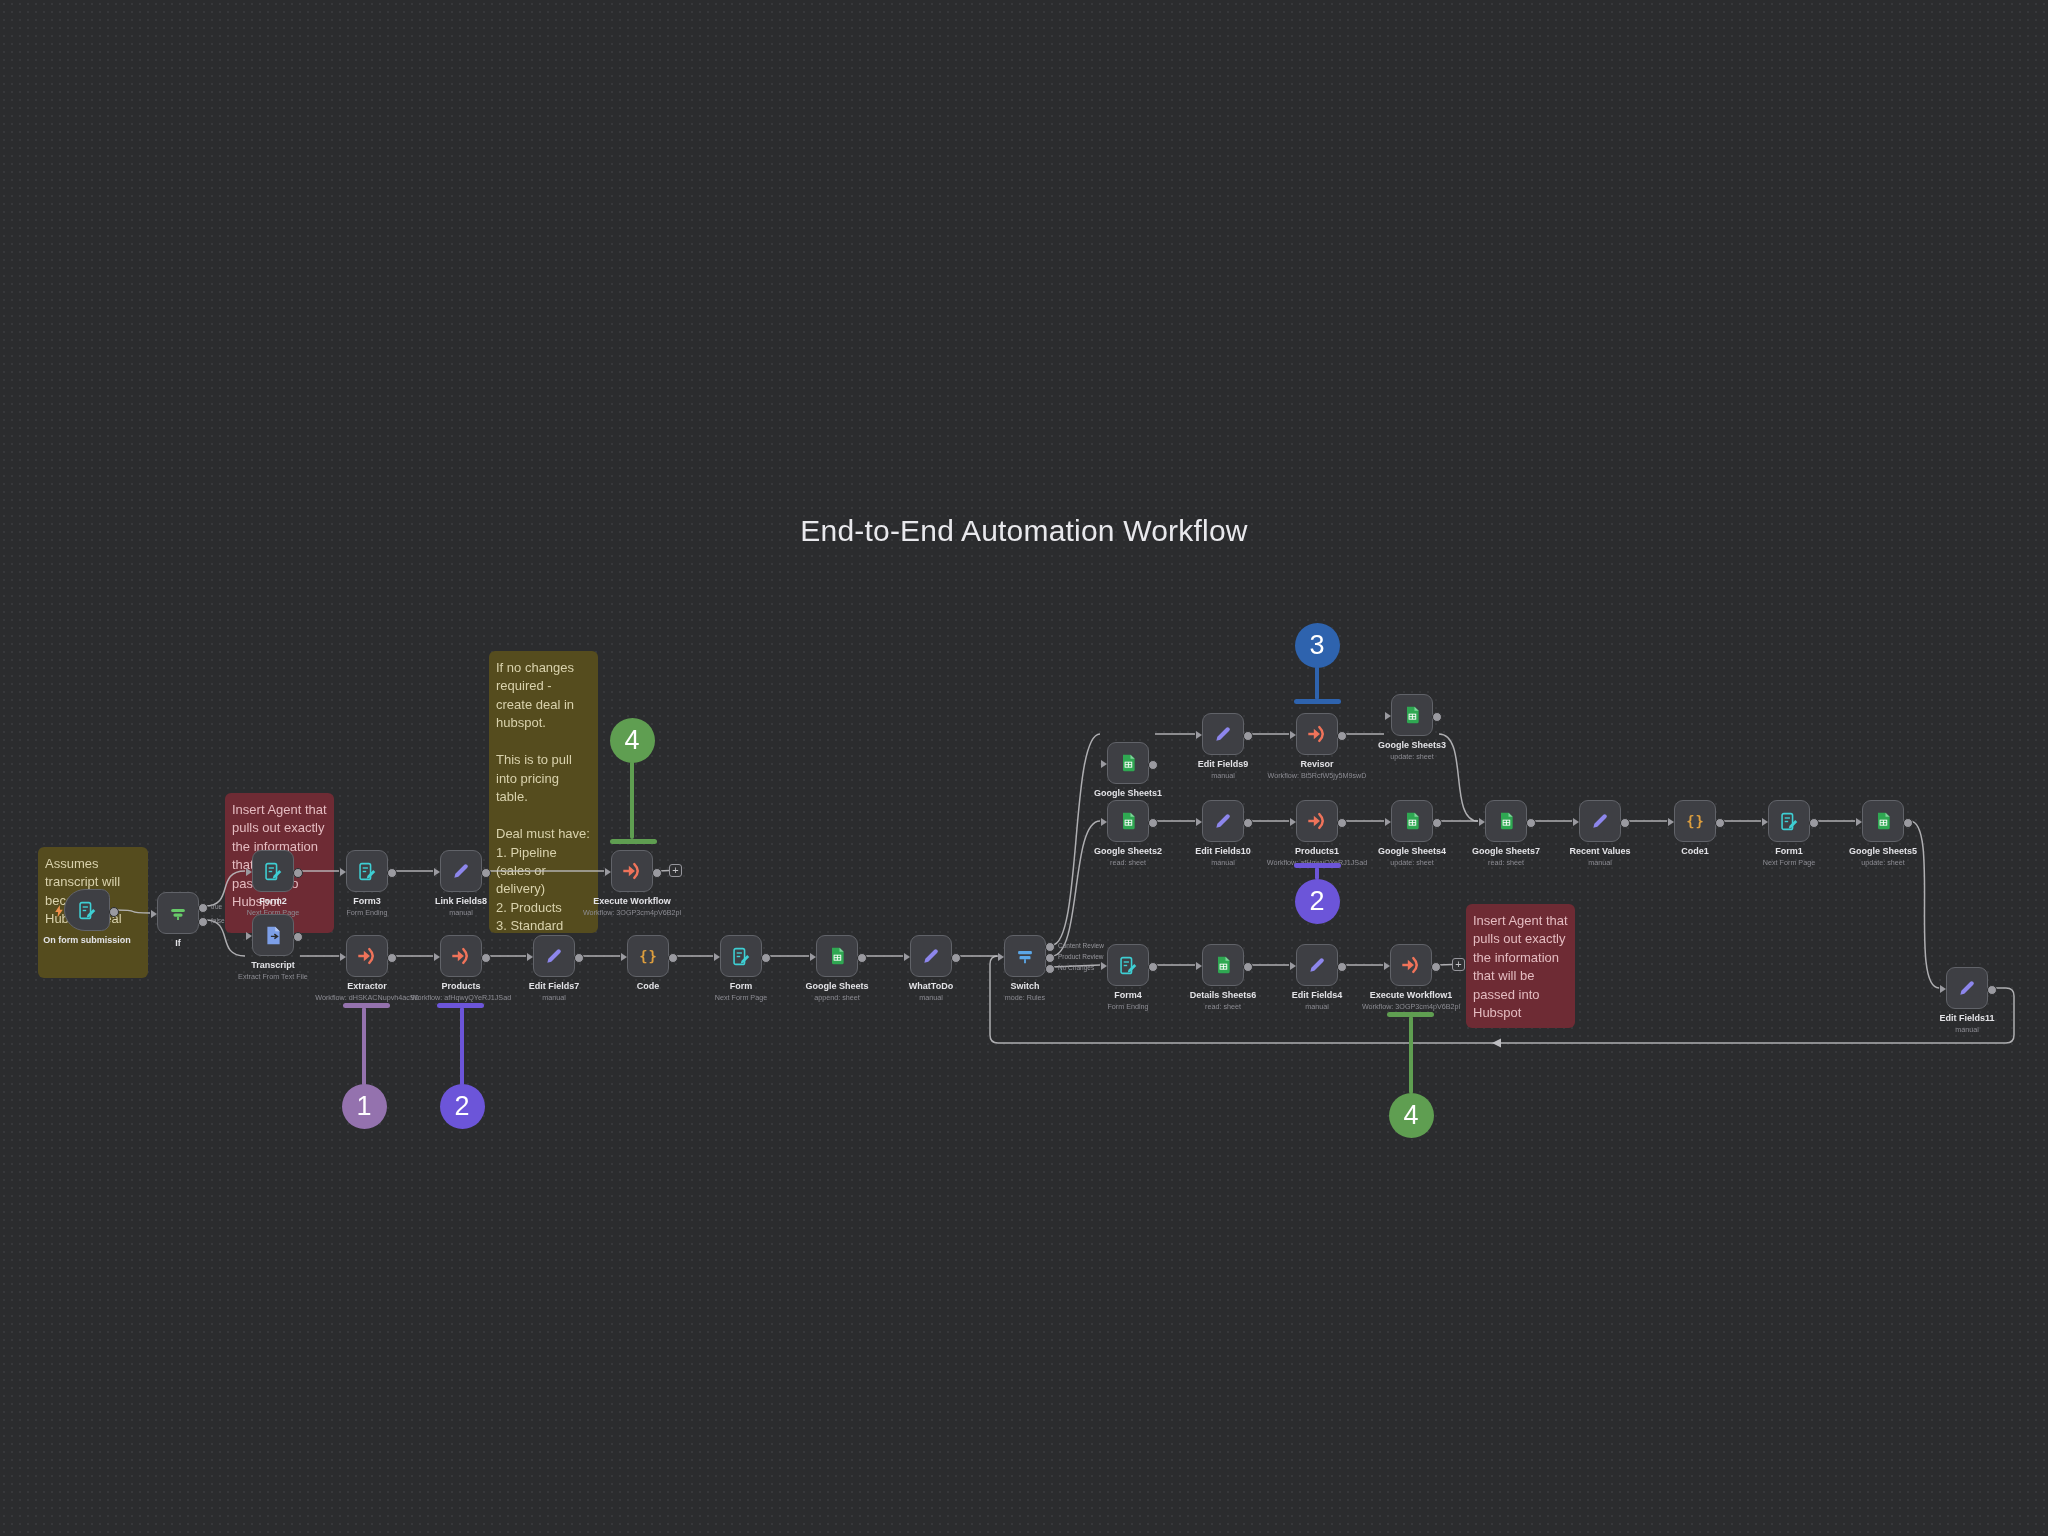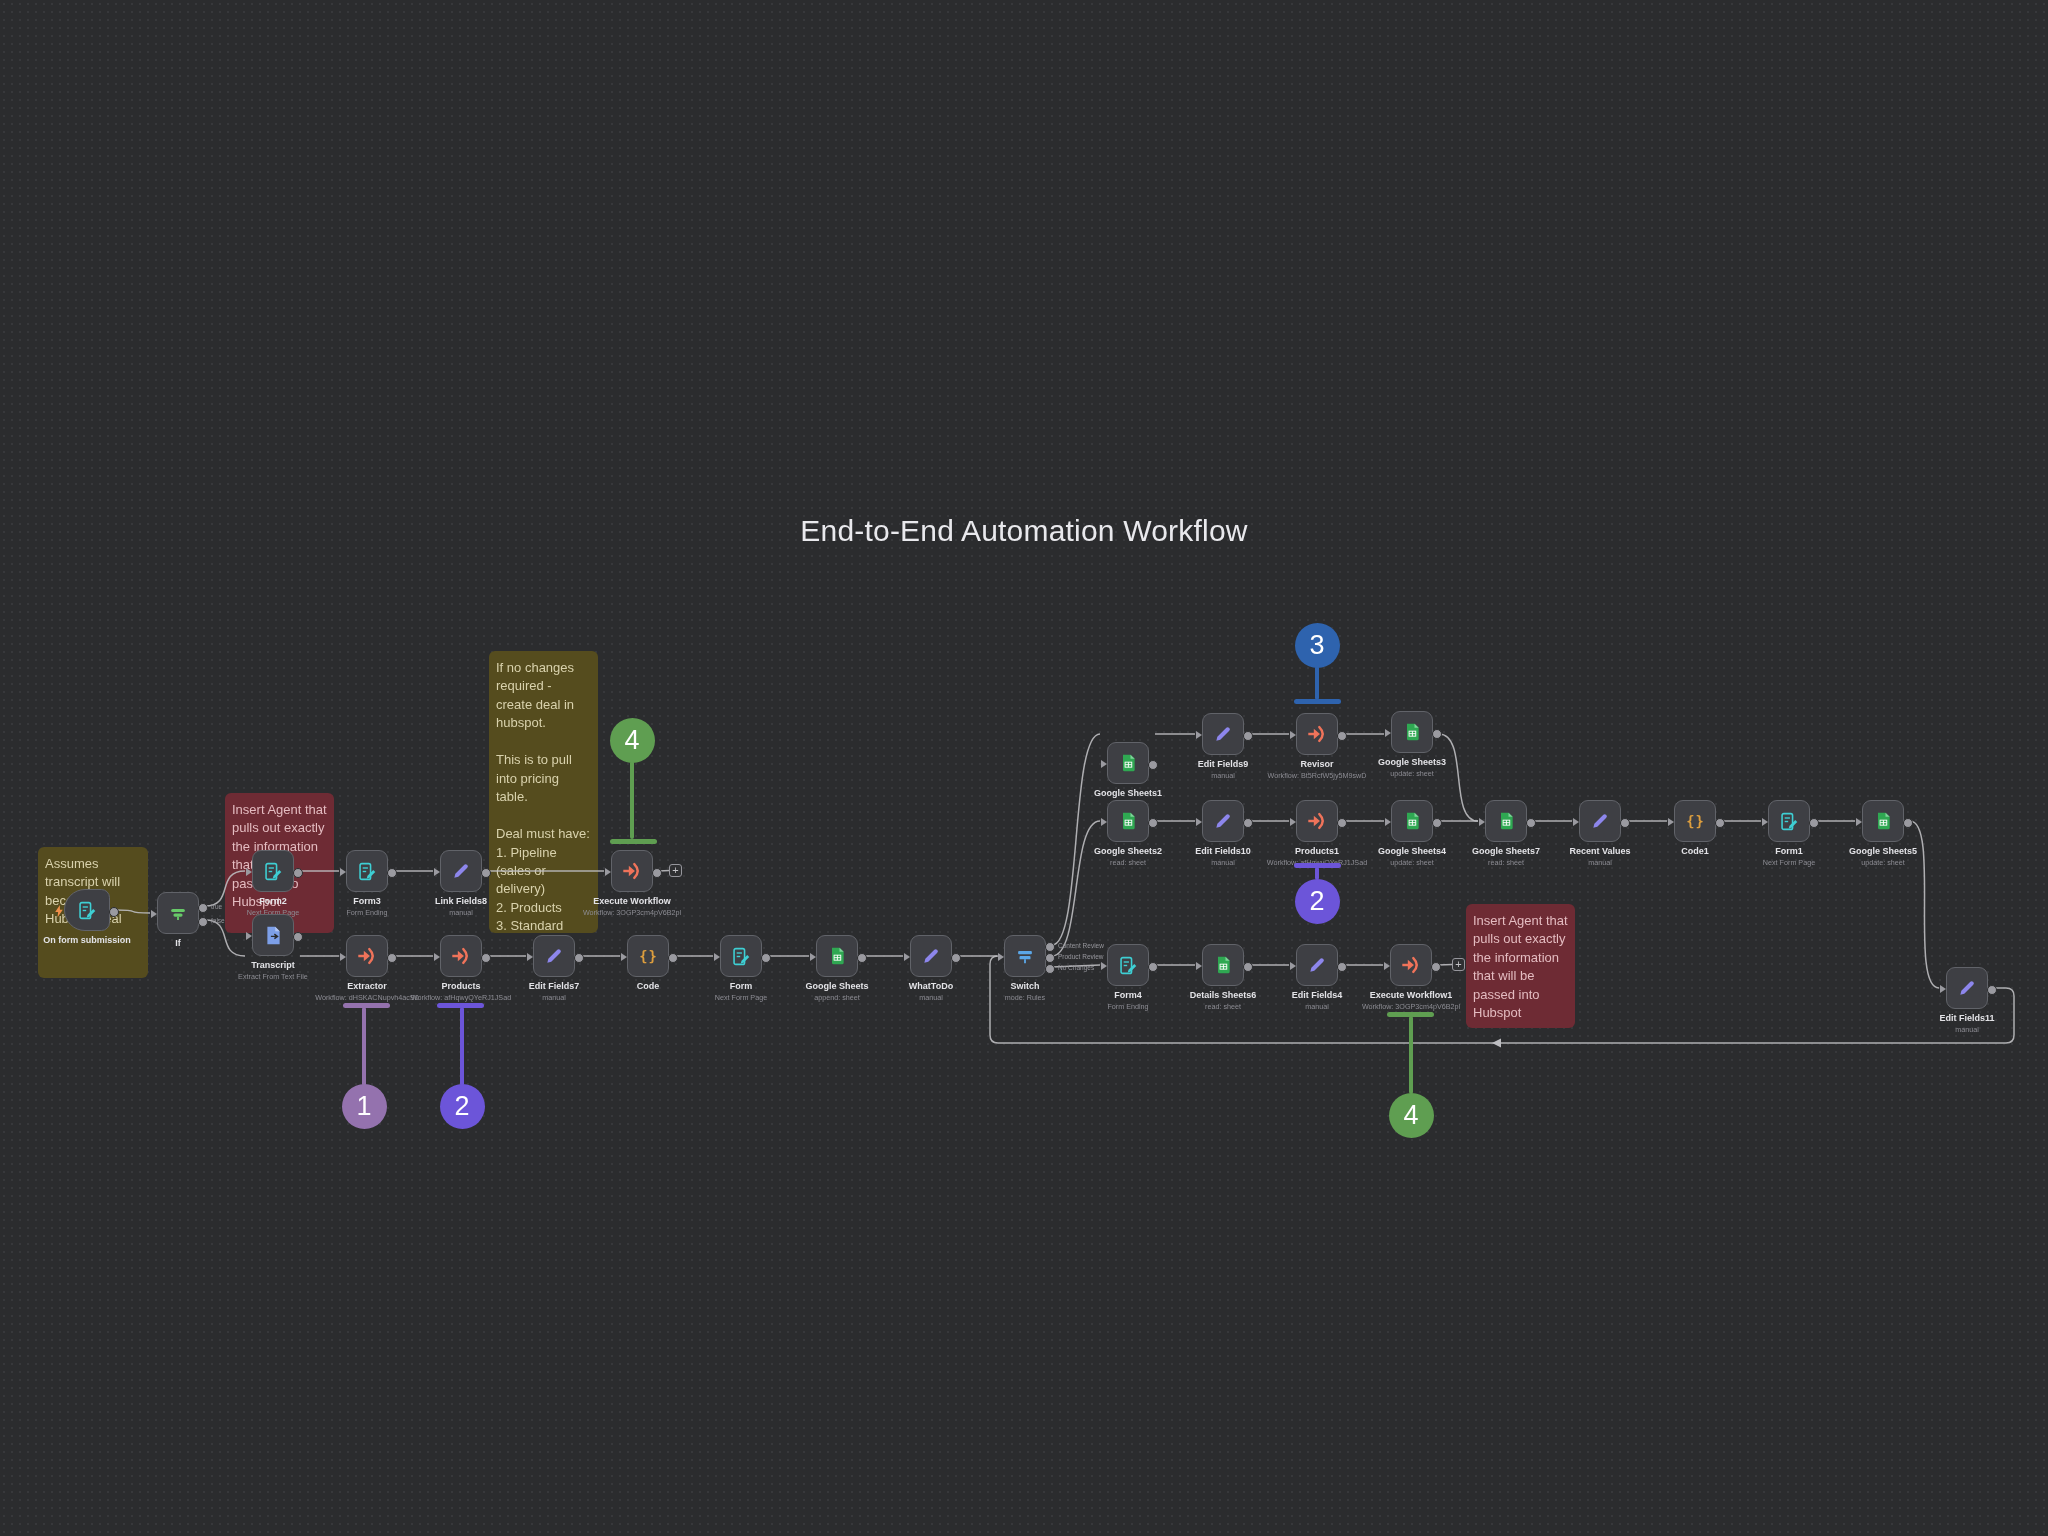--- a/index.html
+++ b/index.html
@@ -360,21 +360,21 @@
           <path d="M2.5 12 h8.5" stroke="#f0735a" stroke-width="2.7"></path>
           <path d="M8.5 6.2 L15.2 12 L8.5 17.8 z" fill="#f0735a"></path>
           <path d="M14.5 4.5 q7.5 7.5 0 15" stroke="#f0735a" stroke-width="2.6" fill="none" stroke-linecap="round"></path>
         </svg>
       </span>
       <span class="port-in"></span>
       <span class="port-out" style="top: 17px;"></span>
       <div class="nlabel">Revisor</div>
       <div class="nsub">Workflow: Bt5RcfW5jy5M9swD</div>
     </div>
-    <div class="node" style="left: 1391px; top: 711px; justify-content: center;">
+    <div class="node" style="left: 1391px; top: 694px; justify-content: center;">
       <span class="icon">
         <svg width="20" height="20" viewBox="0 0 24 24">
           <path d="M6 2 h9 l5 5 v13 a2 2 0 0 1 -2 2 H8 a2 2 0 0 1 -2 -2 z" fill="#2fa852"></path>
           <path d="M15 2 l5 5 h-5 z" fill="#7fd49a"></path>
           <rect x="8.5" y="11" width="8" height="6" fill="none" stroke="#fff" stroke-width="1.1"></rect>
           <line x1="8.5" y1="14" x2="16.5" y2="14" stroke="#fff" stroke-width="1.1"></line>
           <line x1="12.5" y1="11" x2="12.5" y2="17" stroke="#fff" stroke-width="1.1"></line>
         </svg>
       </span>
       <span class="port-in"></span>

